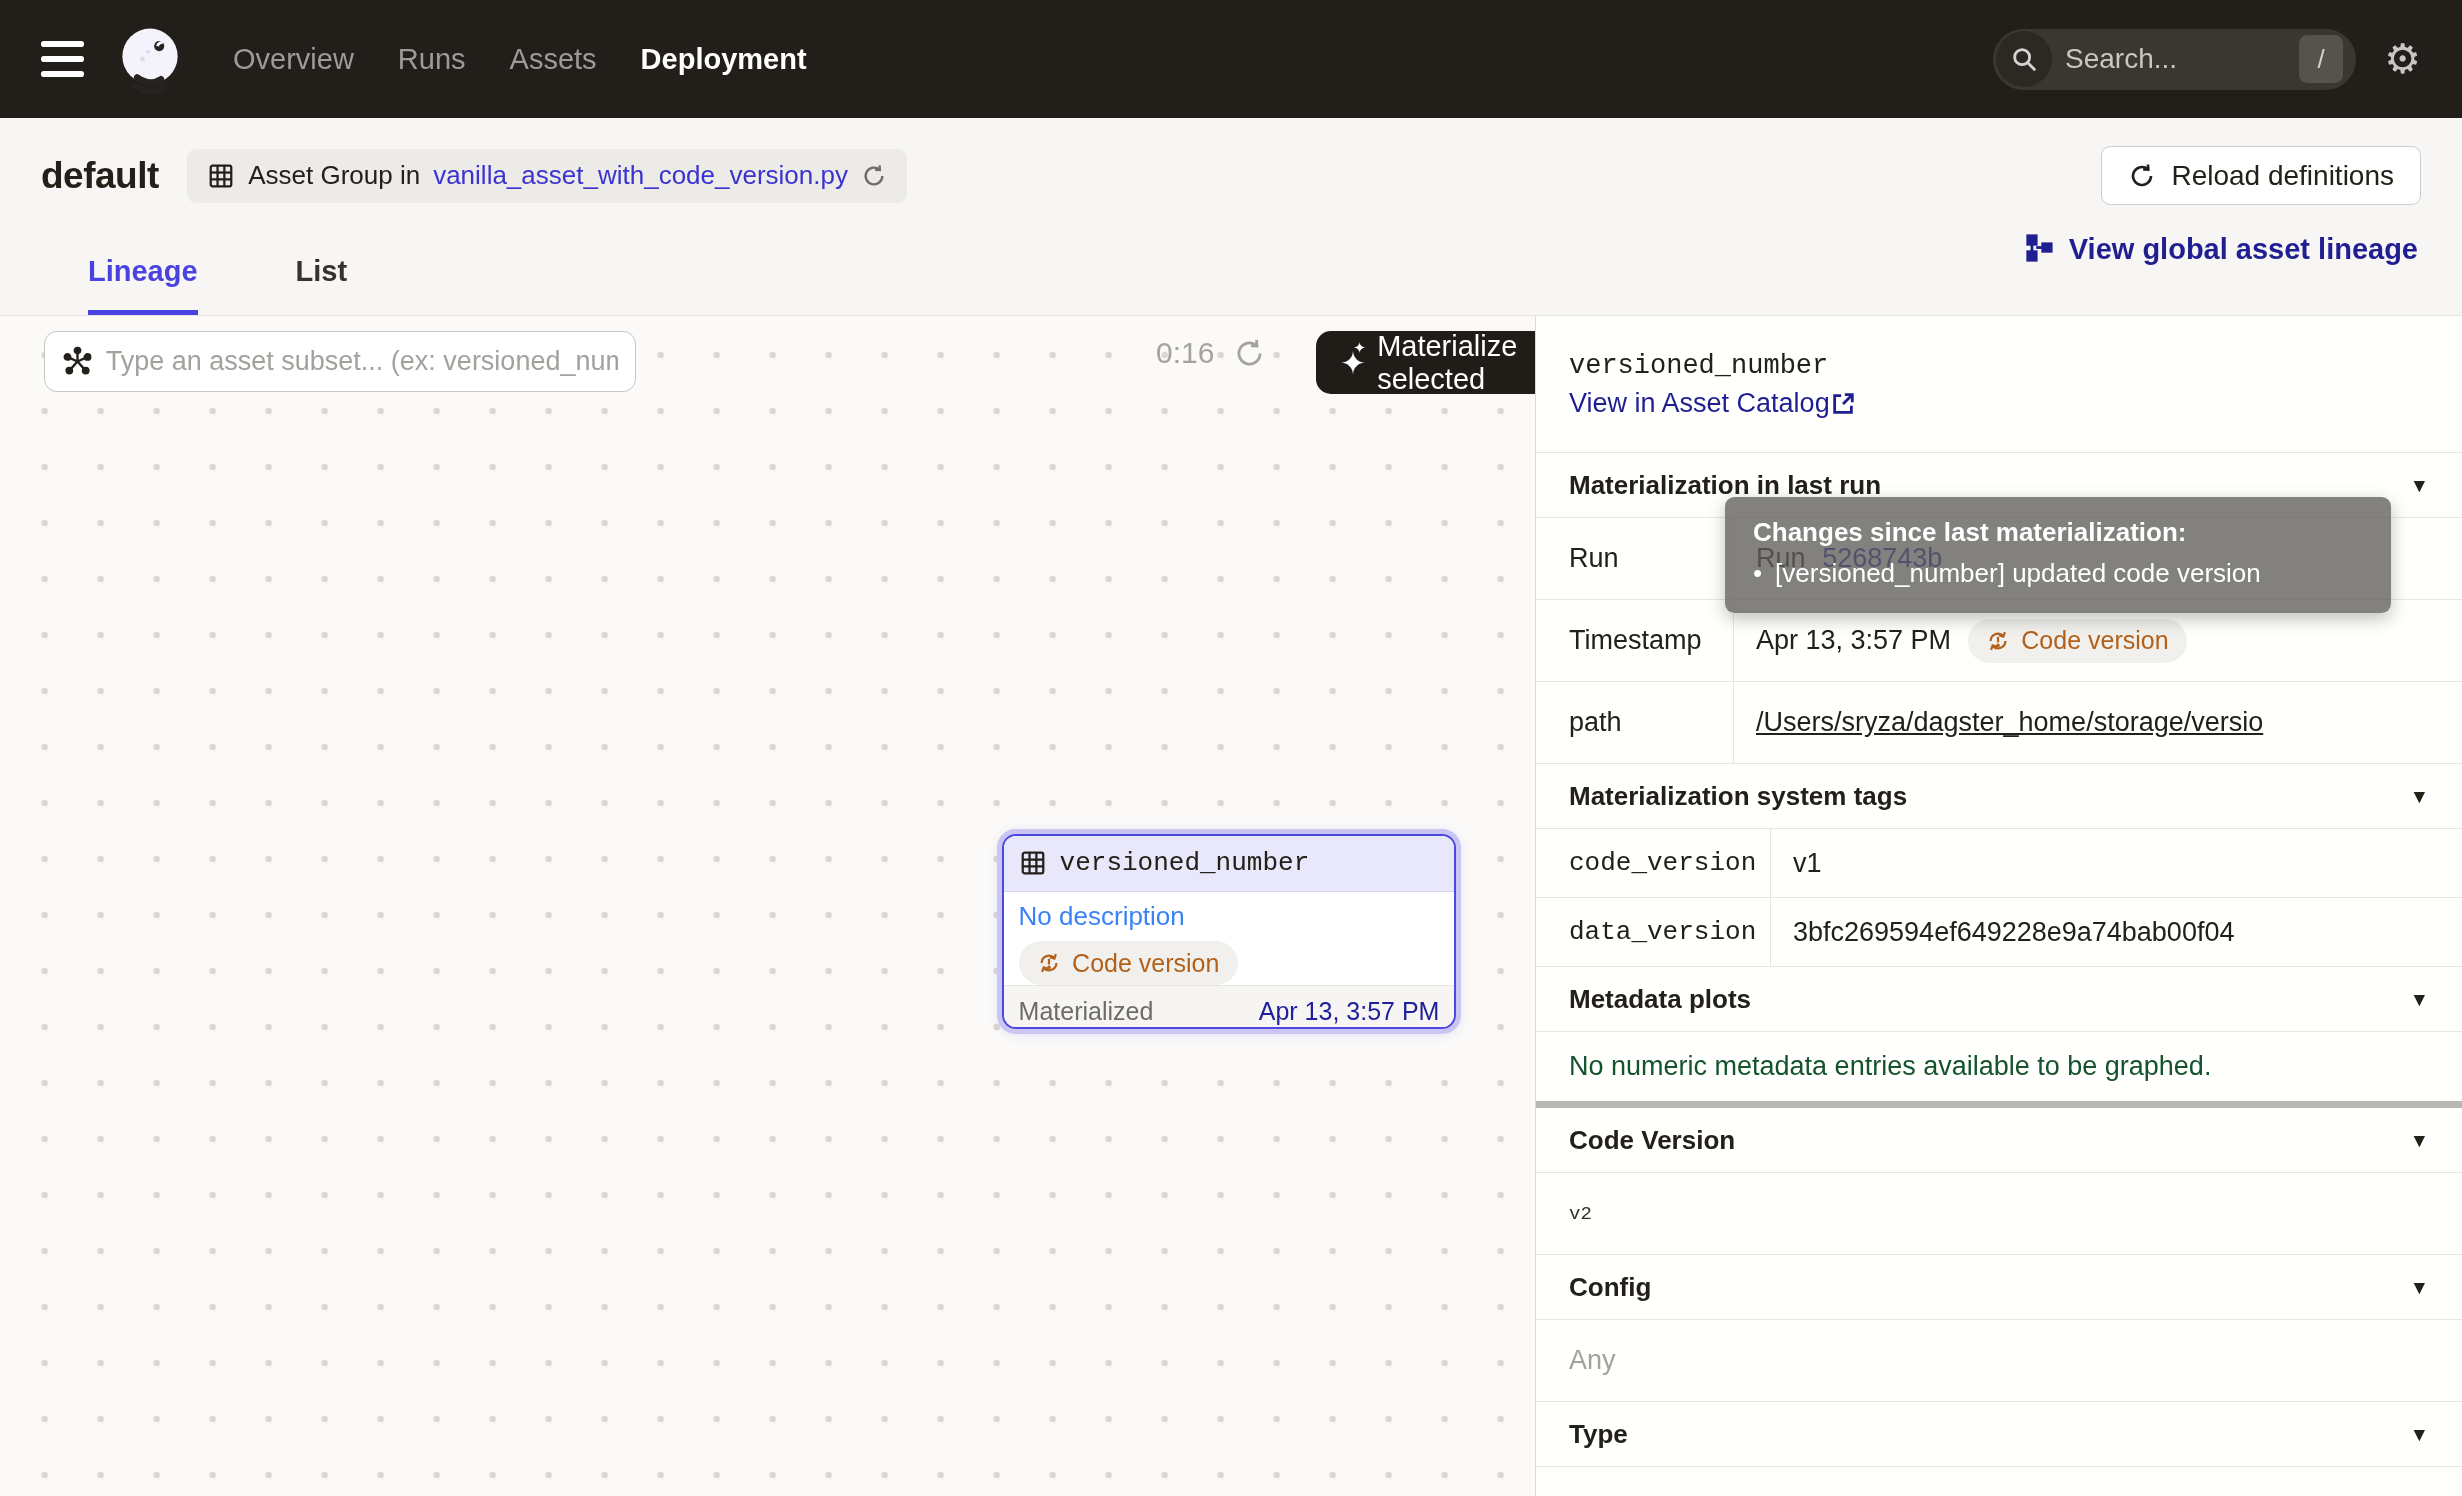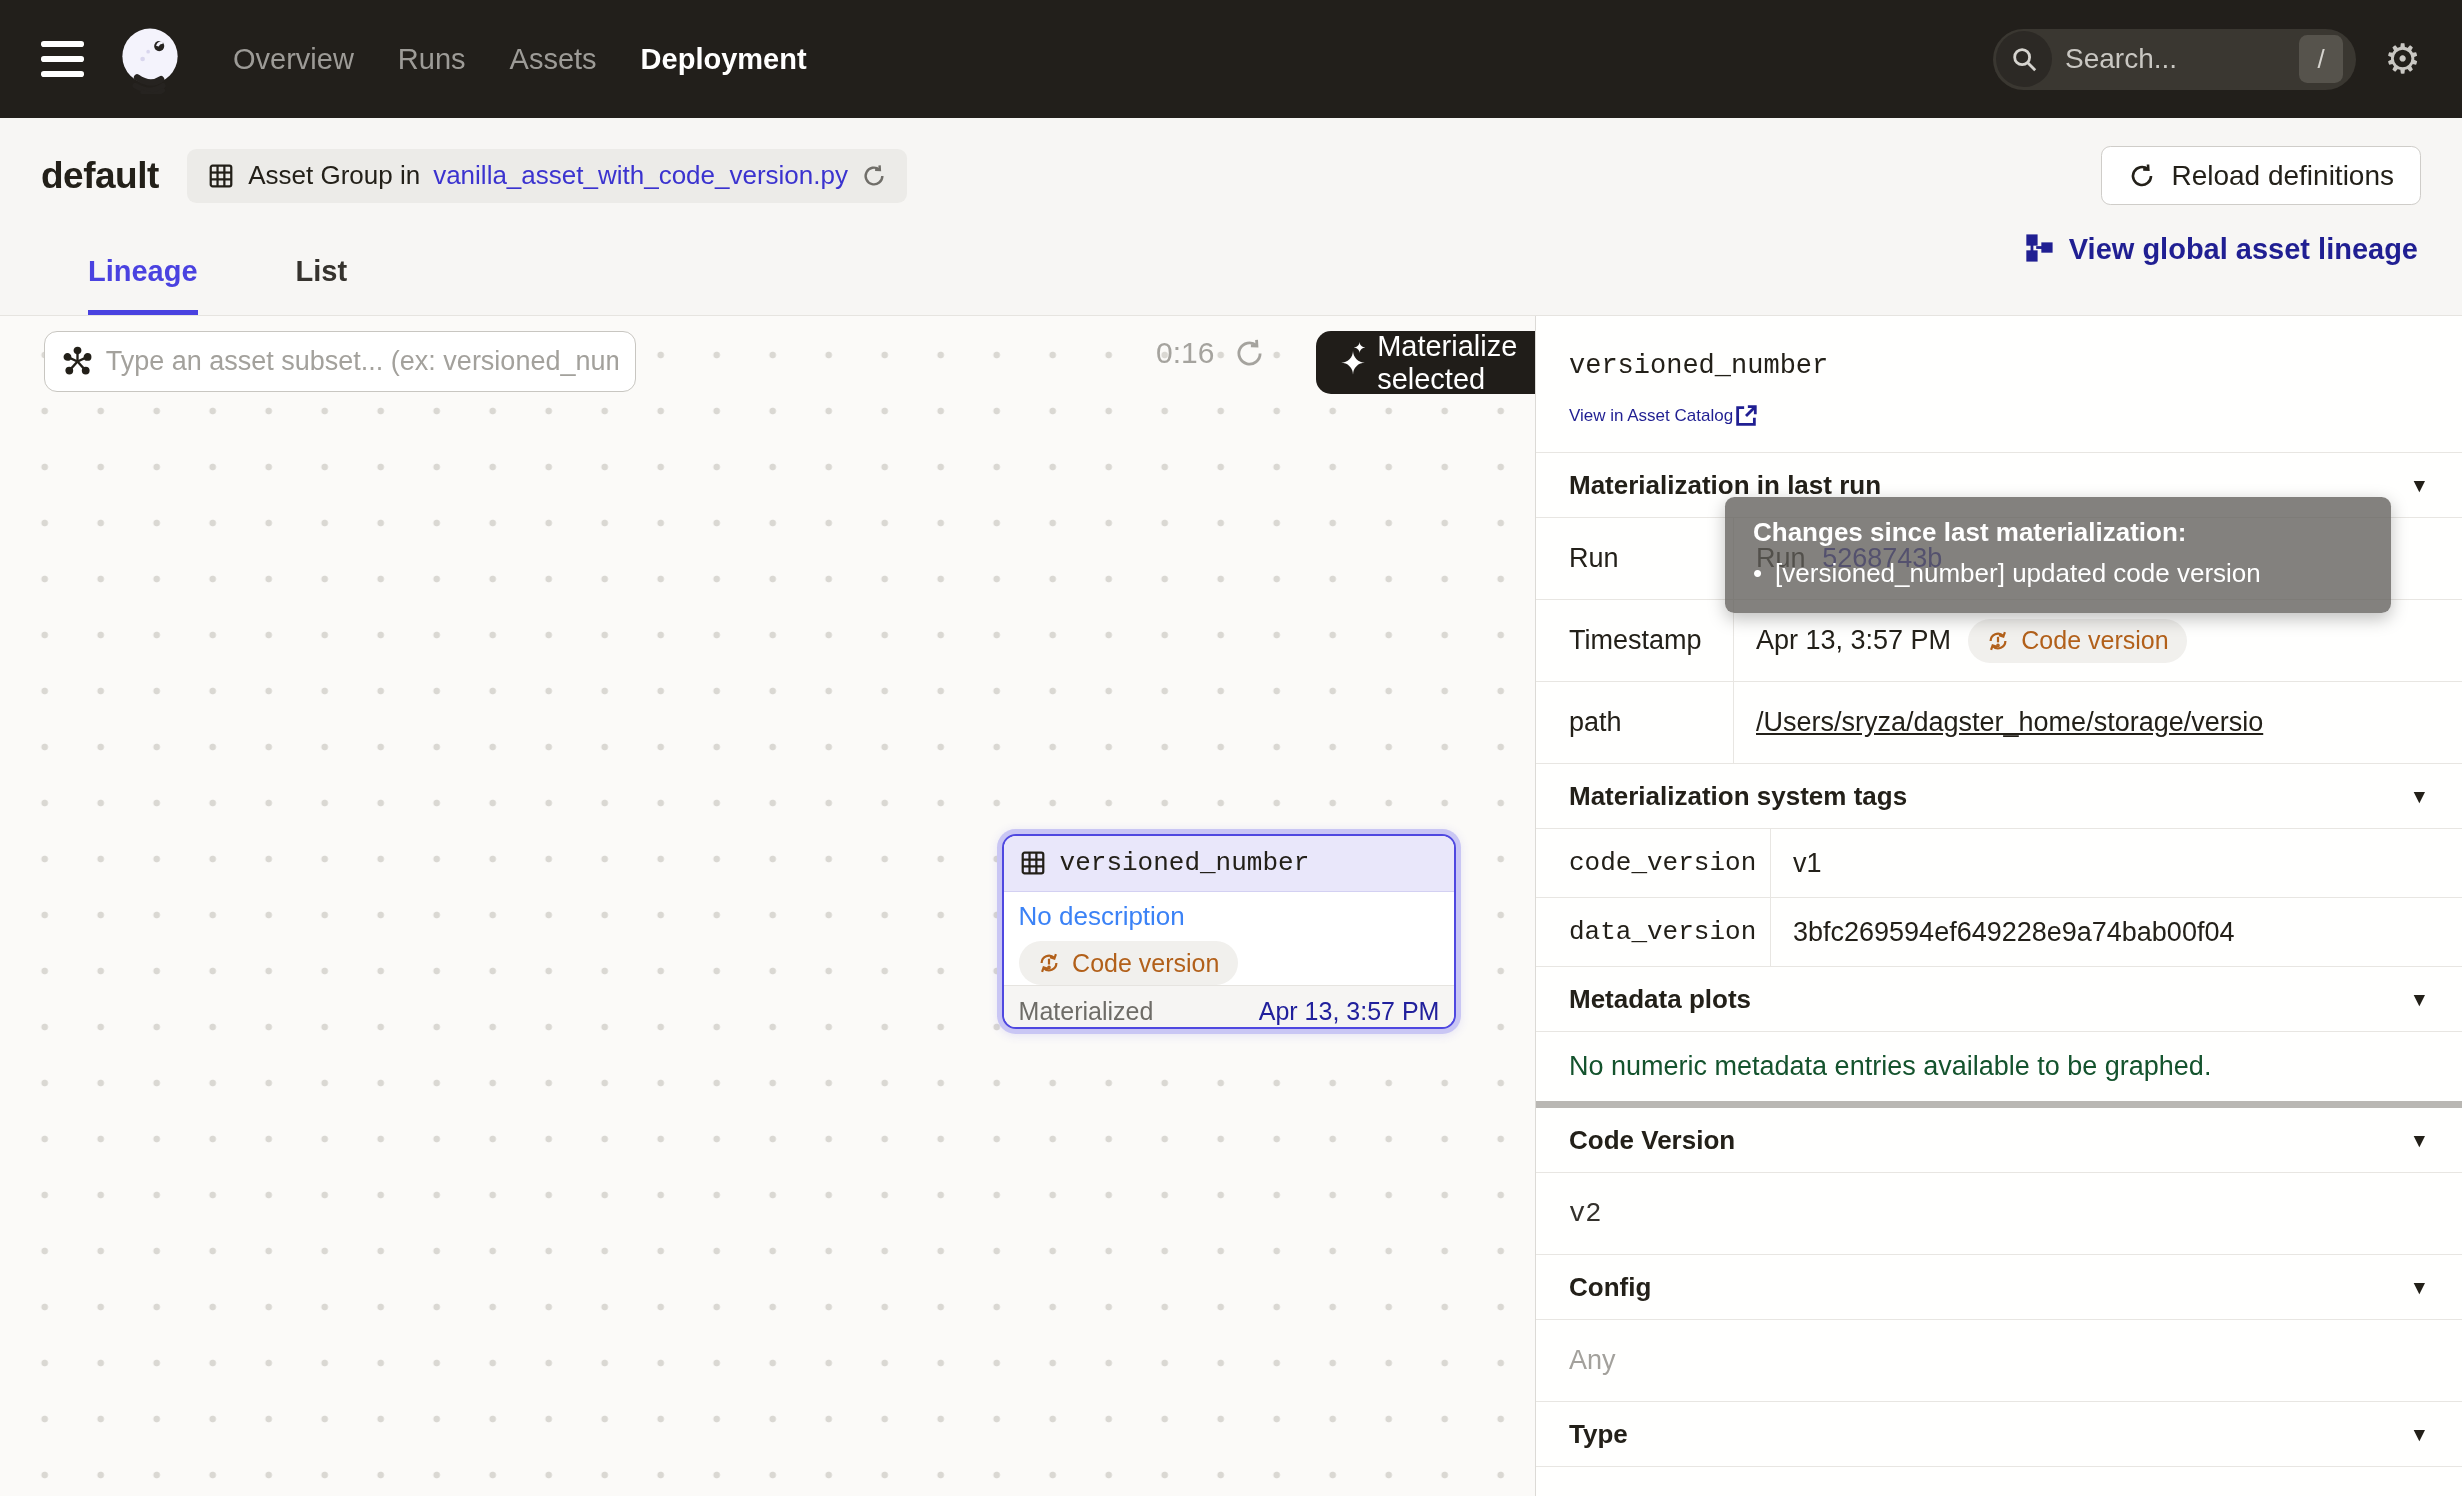--- a/index.html
+++ b/index.html
@@ -147,21 +147,21 @@
     position:absolute; left:14px; top:109px; width:43px; height:43px; border-radius:50%;
     background:#fdfdfc; border:4.6px solid #b3b1ad; cursor:grab;
   }
   .zicon { position:absolute; left:13px; cursor:pointer; }
   .zin { top:0; } .zout { top:353px; } .zdl { top:414px; }
 
   
   .panel { position:relative; flex:1; height:100%; background:#fffffe; overflow:hidden; }
   .p-top { padding:35px 33px 0; height:137px; border-bottom:1.9px solid #e8e6e2; }
   .p-title { font-family:"Liberation Mono","DejaVu Sans Mono",monospace; font-size:27px; color:#232019; }
-  .p-cat { margin-top:22px; display:inline-flex; align-items:center; color:#201f92; font-size:17px; cursor:pointer; }
+  .p-cat { margin-top:7px; display:inline-flex; align-items:center; color:#201f92; font-size:27px; cursor:pointer; }
   .sec-h {
     height:65px; display:flex; align-items:center; justify-content:space-between;
     padding:0 33px; border-bottom:1.9px solid #e8e6e2; cursor:pointer;
   }
   .sec-h .t { font-size:26px; font-weight:700; }
   .caret { font-size:19.4px; color:#232019; }
   .prow { display:flex; border-bottom:1.9px solid #e8e6e2; }
   .prow .lbl {
     flex:none; display:flex; align-items:center; padding:0 22px 0 33px;
     border-right:1.9px solid #e8e6e2; font-size:27px; color:#232019;
@@ -175,21 +175,21 @@
   .r89 { height:82px; } .r75 { height:69px; }
   .runlink { color:#2b28b4; cursor:pointer; }
   .cv-badge {
     display:inline-flex; align-items:center; gap:11px; height:44px; padding:0 18.5px;
     border-radius:22px; background:#f1f0ed; font-size:25px; color:#b2601a; flex:none;
   }
   .pathlink { color:#232019; text-decoration:underline; cursor:pointer; }
   .empty-row { height:69px; display:flex; align-items:center; padding:0 33px; color:#14532d; font-size:27px;text-align:right; }
   .thickbar { height:7.4px; background:#b9b7b3; }
   .plain-row { height:82px; display:flex; align-items:center; padding:0 33px; border-bottom:1.9px solid #e8e6e2; }
-  .v2txt { font-family:"Liberation Mono","DejaVu Sans Mono",monospace; font-size:27px; color:#34312c; }
+  .v2txt { font-family:"Liberation Mono","DejaVu Sans Mono",monospace; font-size:19px; color:#34312c; }
   .anytxt { color:#a3a19c; font-size:27px; }
 
   
   .tooltip {
     position:absolute; left:189px; top:181px; width:666px; padding:20.4px 28px 24px;
     background:rgba(96,94,90,0.78); border-radius:9.3px; color:#ffffff; z-index:6;
     box-shadow:0 5.6px 16.7px rgba(0,0,0,0.25);
   }
   .tooltip .tt-title { font-size:26px; font-weight:700; }
   .tooltip .tt-item { margin-top:9.3px; font-size:26px; display:flex; gap:13px; }

